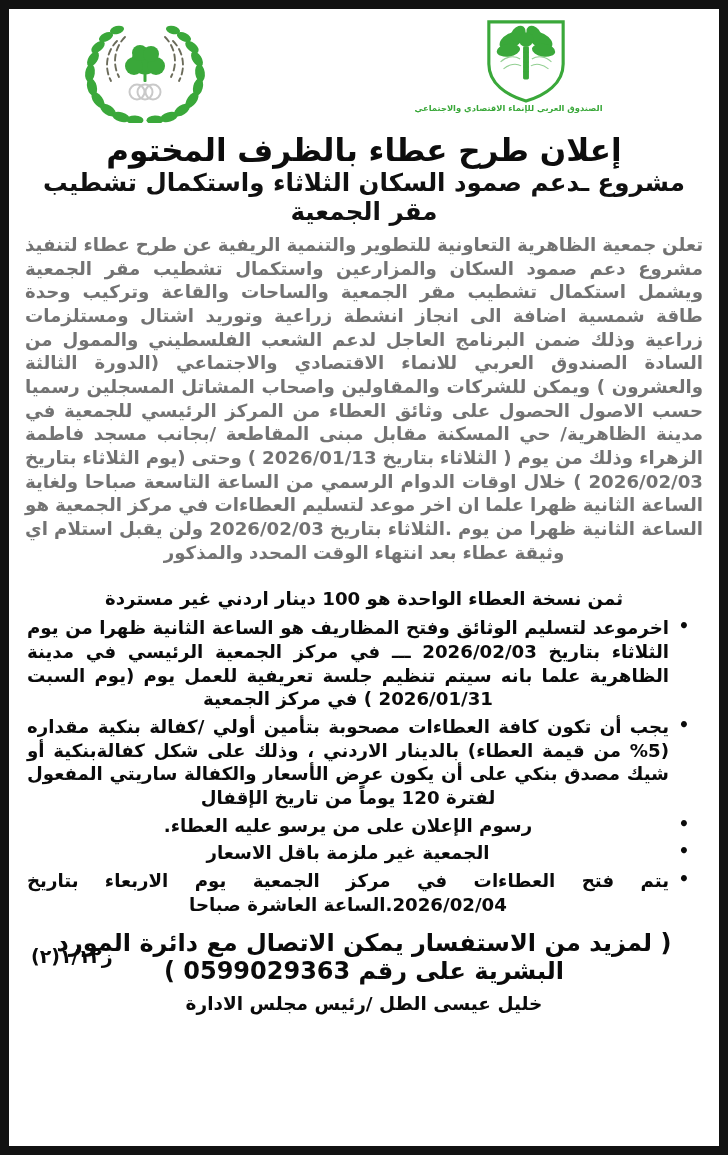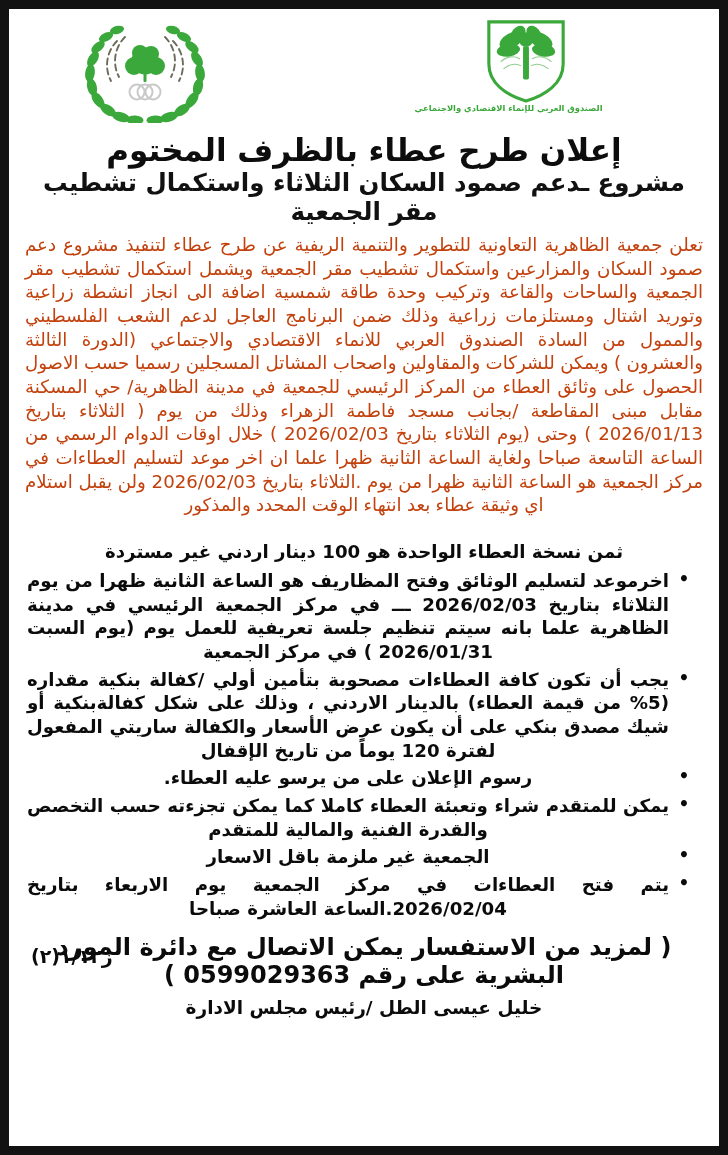--- a/index.html
+++ b/index.html
@@ -77,23 +77,23 @@
     font-weight: bold;
     color: #111111;
     line-height: 1.18;
     margin: 0 0 6px 0;
     letter-spacing: -0.4px;
   }
 
   
   .body-text {
     font-size: 18.2px;
-    font-weight: normal;
+    font-weight: bold;
     line-height: 1.30;
-    color: #c2410c;
+    color: #737373;
     text-align: justify;
     text-align-last: center;
     letter-spacing: -0.35px;
     margin: 0 2px;
     word-spacing: -0.5px;
   }
   .para { margin: 0 0 3px 0; }
   .para-justify {
     text-align: justify;
     text-align-last: center;
@@ -280,21 +280,20 @@
     <div class="body-text">
       <p class="para para-justify">تعلن جمعية الظاهرية التعاونية للتطوير والتنمية الريفية عن طرح عطاء لتنفيذ مشروع دعم صمود السكان والمزارعين  واستكمال تشطيب  مقر الجمعية  ويشمل استكمال تشطيب مقر الجمعية والساحات والقاعة وتركيب وحدة طاقة شمسية اضافة الى انجاز انشطة زراعية وتوريد اشتال ومستلزمات زراعية وذلك ضمن البرنامج العاجل لدعم الشعب الفلسطيني والممول من السادة الصندوق العربي للانماء الاقتصادي والاجتماعي (الدورة الثالثة والعشرون ) ويمكن للشركات والمقاولين واصحاب المشاتل المسجلين رسميا حسب الاصول الحصول على وثائق العطاء من المركز الرئيسي للجمعية في مدينة الظاهرية/ حي المسكنة مقابل مبنى المقاطعة /بجانب مسجد فاطمة الزهراء وذلك من يوم ( الثلاثاء بتاريخ 2026/01/13 )  وحتى (يوم الثلاثاء بتاريخ 2026/02/03 ) خلال اوقات الدوام الرسمي من الساعة التاسعة صباحا ولغاية الساعة الثانية ظهرا علما ان اخر موعد لتسليم العطاءات في مركز الجمعية  هو الساعة الثانية ظهرا من يوم .الثلاثاء  بتاريخ 2026/02/03 ولن يقبل استلام  اي وثيقة عطاء بعد انتهاء الوقت المحدد والمذكور</p>
     </div>
 
     <div class="center-line">ثمن نسخة العطاء الواحدة هو 100 دينار اردني غير مستردة</div>
 
     <ul class="bullets">
       <li>اخرموعد لتسليم الوثائق وفتح المظاريف هو الساعة الثانية ظهرا من يوم الثلاثاء بتاريخ 2026/02/03 ـــ في مركز الجمعية الرئيسي في مدينة الظاهرية علما بانه سيتم  تنظيم جلسة تعريفية للعمل يوم (يوم السبت 2026/01/31 ) في مركز الجمعية</li>
       <li>يجب أن تكون كافة العطاءات مصحوبة بتأمين أولي /كفالة بنكية مقداره (5% من قيمة العطاء) بالدينار الاردني ، وذلك على شكل كفالةبنكية أو شيك مصدق بنكي على أن يكون عرض الأسعار والكفالة ساريتي المفعول لفترة 120 يوماً من تاريخ الإقفال</li>
       <li class="short">رسوم الإعلان على من يرسو عليه العطاء.</li>
-      <li>يمكن للمتقدم شراء وتعبئة العطاء كاملا  كما يمكن تجزءته حسب التخصص والقدرة الفنية والمالية للمتقدم</li>
       <li class="short">الجمعية غير ملزمة باقل الاسعار</li>
       <li>يتم فتح العطاءات في مركز الجمعية يوم الاربعاء بتاريخ 2026/02/04.الساعة العاشرة صباحا</li>
     </ul>
 
     <div class="footer-note">( لمزيد من الاستفسار يمكن الاتصال مع دائرة المورد البشرية على رقم 0599029363 )</div>
     <div class="signature">خليل عيسى الطل /رئيس مجلس الادارة</div>
 
     <div class="spacer"></div>
   </div>
 

